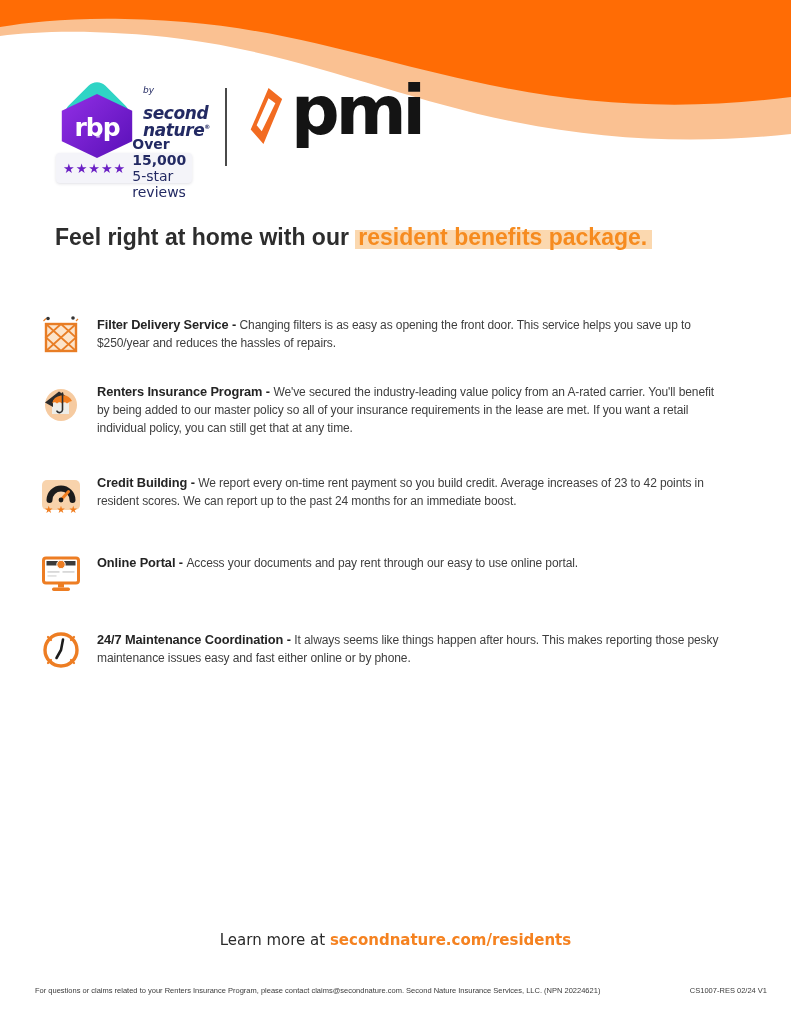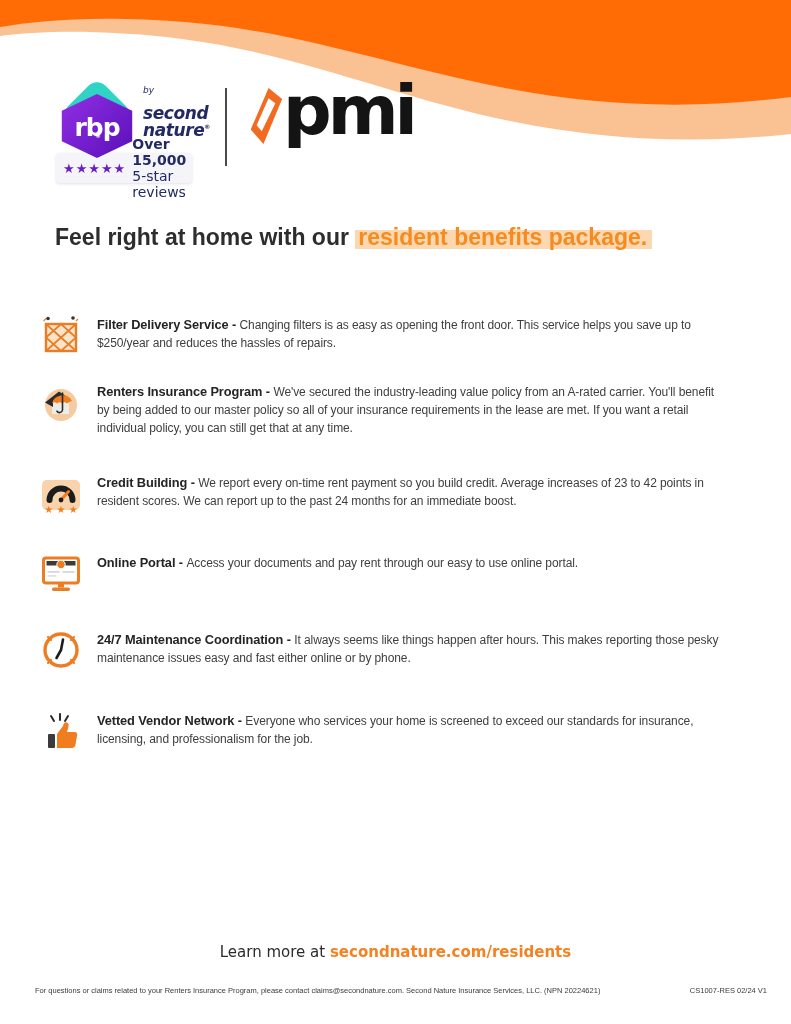--- a/index.html
+++ b/index.html
@@ -28,38 +28,38 @@
   .reviews-badge{margin-top:7px;margin-left:1px;width:136px;height:30px;background:#F4F4F9;border-radius:4px;
     box-shadow:0 1px 3px rgba(40,40,80,.14);display:flex;align-items:center;padding:0 7px;box-sizing:border-box;}
   .stars{color:#6A1FC4;font-size:13px;letter-spacing:1px;font-family:"DejaVu Sans",sans-serif;margin-right:6px;white-space:nowrap;}
   .rev-text{font-size:14px;color:#232A63;line-height:1.15;font-family:"DejaVu Sans",sans-serif;}
   .rev-text .r1{font-weight:bold;}
   .logo-divider{width:2px;height:78px;background:#4A4A4A;margin:6px 22px 0 20px;}
   .pmi-block{padding-top:0;}
   .pmi-row{display:flex;align-items:flex-start;}
   .pmi-icon{margin-top:4px;}
   .pmi-word{font-family:"DejaVu Sans",sans-serif;font-weight:800;font-size:68px;line-height:0.85;color:#141414;
-    letter-spacing:-4px;}
+    letter-spacing:-4px;margin-left:8px;}
   .pmi-sub{font-family:"DejaVu Sans",sans-serif;color:#F5821F;font-size:21px;margin-top:2px;margin-left:72px;letter-spacing:0.3px;}
   
   .headline{position:absolute;left:55px;top:224px;width:700px;font-family:"Liberation Sans",sans-serif;
     font-size:23px;font-weight:bold;color:#2D2D2D;white-space:nowrap;}
   .hl-highlight{color:#F68B1F;background:linear-gradient(180deg,rgba(0,0,0,0) 22%,#FBD8AF 22%,#FBD8AF 97%,rgba(0,0,0,0) 97%);
     padding:0 5px 0 3px;text-align:center;}
   
   .benefits{position:absolute;left:39px;top:316px;width:684px;}
   .benefit-row{display:flex;align-items:flex-start;gap:14px;}
   .benefit-icon{flex:0 0 44px;height:44px;margin-top:-3px;}
   .benefit-text{font-size:12px;line-height:18px;color:#3E3E3E;letter-spacing:-0.1px;width:630px;}
   .benefit-title{font-weight:bold;color:#242424;font-size:12.8px;}
   .mb1{margin-bottom:26px;}.mb2{margin-bottom:37px;}.mb3{margin-bottom:39px;}
   .mb4{margin-bottom:36px;}.mb5{margin-bottom:40px;}
   
   .learn-more{position:absolute;top:931px;left:0;width:791px;text-align:center;
-    font-family:"DejaVu Sans",sans-serif;font-size:15px;color:#2B2B2B;margin-top:12px;}
+    font-family:"DejaVu Sans",sans-serif;font-size:15px;color:#2B2B2B;}
   .learn-link{color:#F58220;font-weight:bold;text-decoration:none;}
   .legal{position:absolute;top:986px;left:35px;right:24px;display:flex;justify-content:space-between;
     font-size:7.5px;color:#3A3A3A;}
 </style>
 </head>
 <body>
 
 <div class="wave">
   <svg width="791" height="200" viewBox="0 0 791 200" preserveAspectRatio="none">
     <path d="M0,0 H791 V134 C700,144 610,141 515,122 C400,99 300,54 182,39 C100,29 40,31 0,36 Z" fill="#FAC192"></path>
@@ -167,30 +167,20 @@
     <svg class="benefit-icon" viewBox="0 0 44 44">
       <circle cx="22" cy="22" r="16" fill="#FFFFFF" stroke="#ED7D23" stroke-width="3.4"></circle>
       <path d="M9 9 l3 3 M35 9 l-3 3 M9 35 l3 -3 M35 35 l-3 -3" stroke="#ED7D23" stroke-width="2.2" stroke-linecap="round"></path>
       <path d="M22 22 L24 11.5 M22 22 L17.5 30" stroke="#1C1C1C" stroke-width="2.6" stroke-linecap="round"></path>
     </svg>
     <div class="benefit-text">
       <span class="benefit-title">24/7 Maintenance Coordination - </span><span>It always seems like things happen after hours. This makes reporting those pesky maintenance issues easy and fast either online or by phone.</span>
     </div>
   </div>
 
-  <div class="benefit-row">
-    <svg class="benefit-icon" viewBox="0 0 44 44">
-      <path d="M12 7 L15 12 M21 5 L21 11 M29 7 L26 12" stroke="#2B2B2B" stroke-width="2" stroke-linecap="round"></path>
-      <rect x="9" y="25" width="7" height="14" rx="1" fill="#3B3B3B"></rect>
-      <path d="M18 39 V25 l6 -8 q1 -4.5 4 -3.5 q2.5 1 1.2 5.5 l-1.2 4 h7.5 q3 0 2.7 3 l-1.8 10 q-0.5 3 -3.5 3 z" fill="#F07D1F"></path>
-    </svg>
-    <div class="benefit-text">
-      <span class="benefit-title">Vetted Vendor Network - </span><span>Everyone who services your home is screened to exceed our standards for insurance, licensing, and professionalism for the job.</span>
-    </div>
-  </div>
 
 </div>
 
 <div class="learn-more">
   <span>Learn more at </span><a href="#" class="learn-link">secondnature.com/residents</a>
 </div>
 
 <div class="legal">
   <span>For questions or claims related to your Renters Insurance Program, please contact claims@secondnature.com. Second Nature Insurance Services, LLC. (NPN 20224621)</span>
   <span>CS1007-RES 02/24 V1</span>

